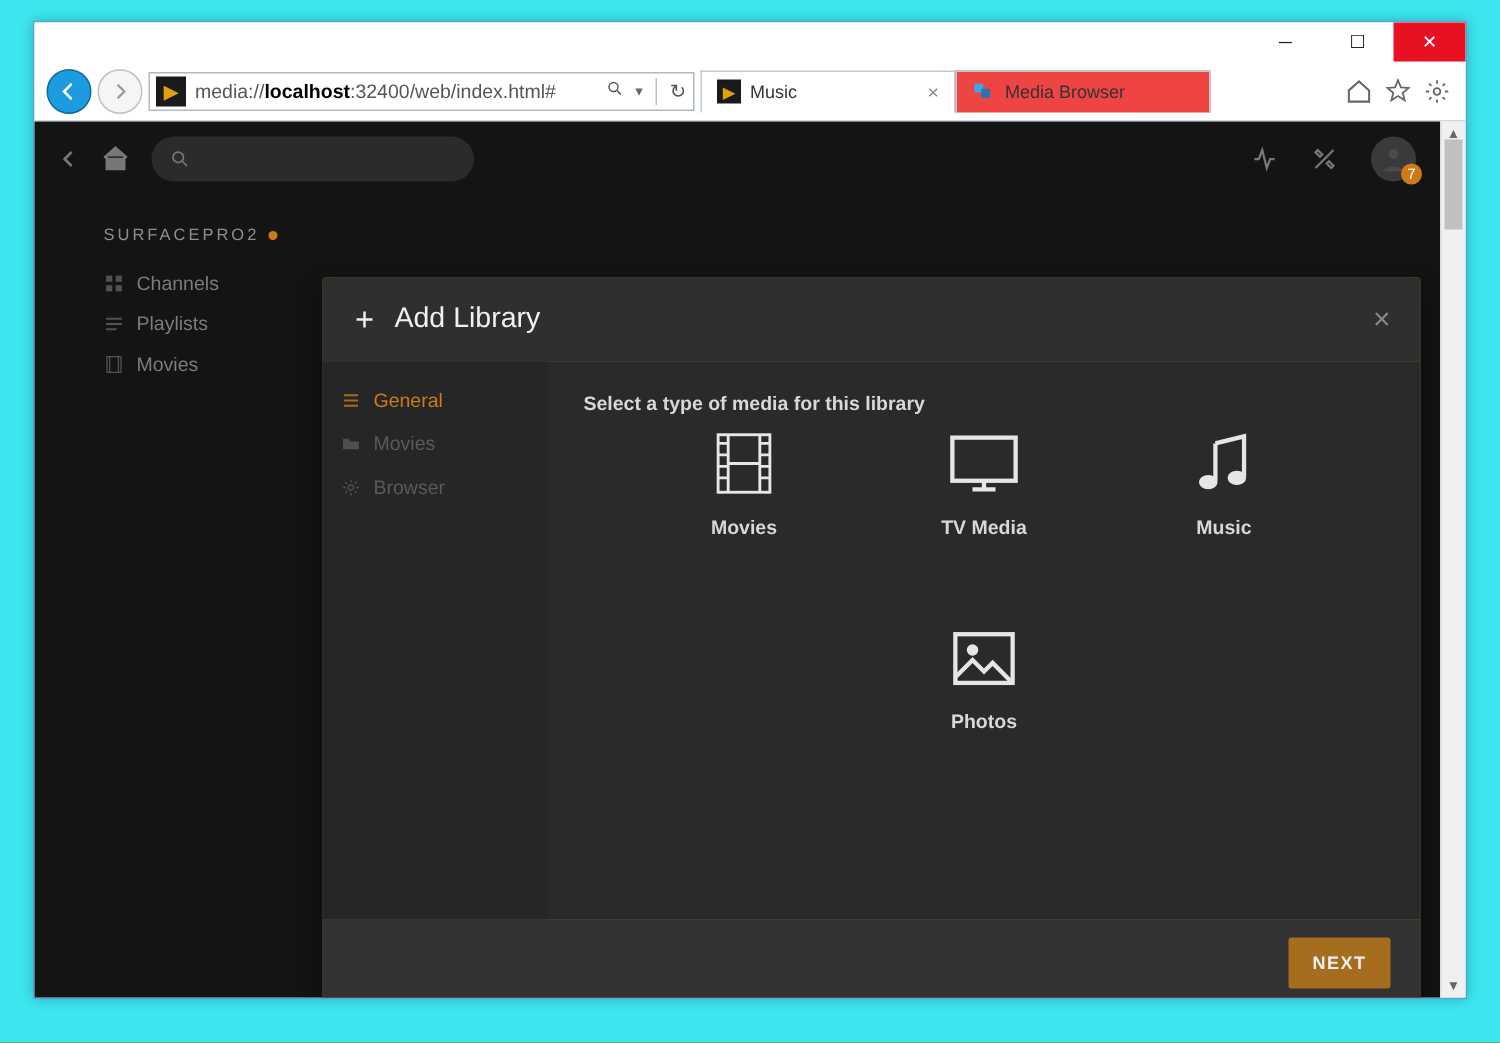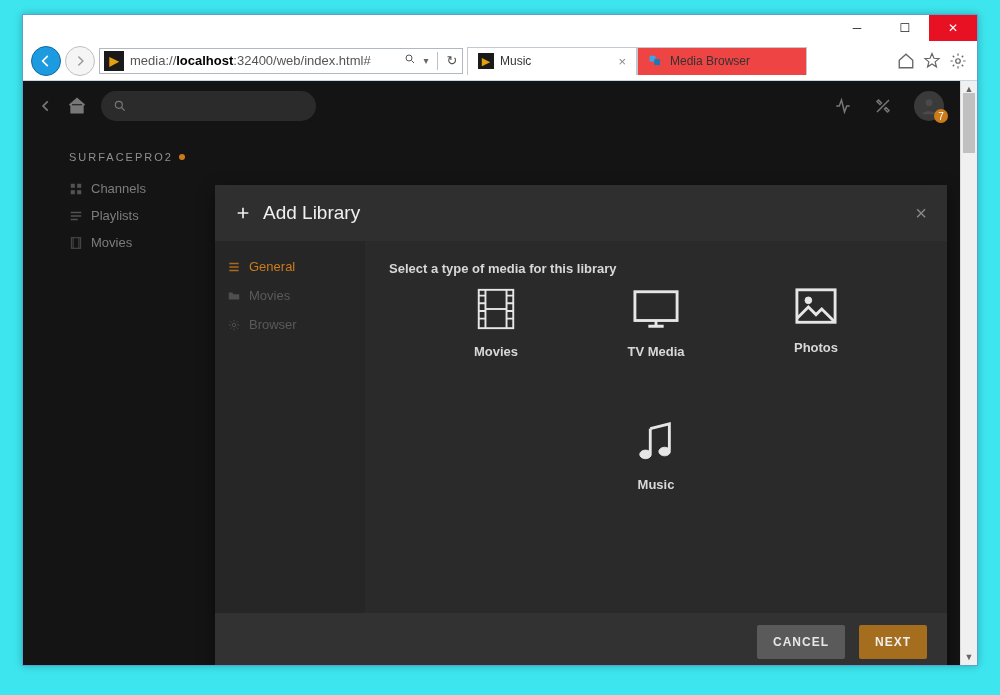--- a/index.html
+++ b/index.html
@@ -321,41 +321,40 @@
                   <span>Movies</span>
                 </div>
                 <div class="media-option">
                   <svg width="50" height="46" viewBox="0 0 52 48">
                     <rect x="4" y="6" width="44" height="30" stroke="#e6e6e6" stroke-width="3" fill="none"></rect>
                     <path d="M18 42h16M26 36v6" stroke="#e6e6e6" stroke-width="3"></path>
                   </svg>
                   <span>TV Media</span>
                 </div>
                 <div class="media-option">
-                  <svg width="46" height="42" viewBox="0 0 48 44">
-                    <rect x="4" y="4" width="40" height="34" stroke="#e6e6e6" stroke-width="3" fill="none"></rect>
-                    <circle cx="16" cy="15" r="3.5" fill="#e6e6e6"></circle>
-                    <path d="M4 34l12-12 8 8 6-6 14 14" stroke="#e6e6e6" stroke-width="3" fill="none"></path>
-                  </svg>
-                  <span>Photos</span>
-                </div>
-                <div class="media-option">
                   <svg width="42" height="46" viewBox="0 0 44 48">
                     <path d="M16 10l20-5v28" stroke="#e6e6e6" stroke-width="3" fill="none"></path>
                     <path d="M16 10v26" stroke="#e6e6e6" stroke-width="3"></path>
                     <ellipse cx="11" cy="37" rx="6" ry="4.5" fill="#e6e6e6"></ellipse>
                     <ellipse cx="31" cy="34" rx="6" ry="4.5" fill="#e6e6e6"></ellipse>
                   </svg>
                   <span>Music</span>
                 </div>
+                <div class="media-option">
+                  <svg width="46" height="42" viewBox="0 0 48 44">
+                    <rect x="4" y="4" width="40" height="34" stroke="#e6e6e6" stroke-width="3" fill="none"></rect>
+                    <circle cx="16" cy="15" r="3.5" fill="#e6e6e6"></circle>
+                    <path d="M4 34l12-12 8 8 6-6 14 14" stroke="#e6e6e6" stroke-width="3" fill="none"></path>
+                  </svg>
+                  <span>Photos</span>
+                </div>
               </div>
             </div>
           </div>
           <div class="modal-foot">
-            <div class="btn btn-cancel">CANCEL</div>
             <div class="btn btn-next">NEXT</div>
           </div>
         </div>
       </div>
     </div>
 
     <div class="scrollbar">
       <div class="scroll-up">▲</div>
       <div class="scroll-thumb"></div>
       <div class="scroll-down">▼</div>

